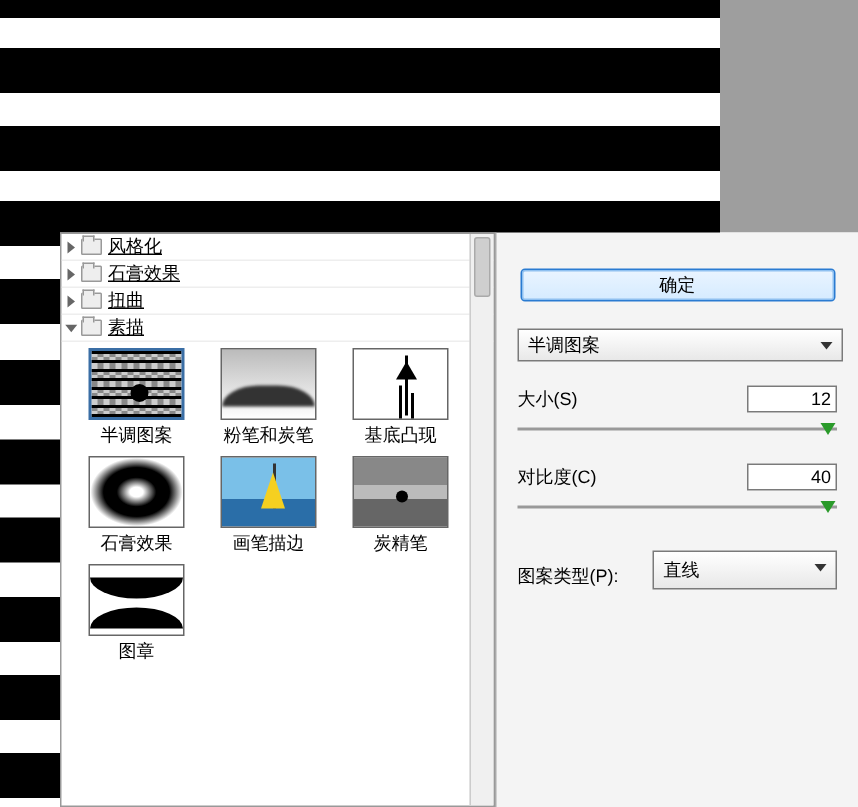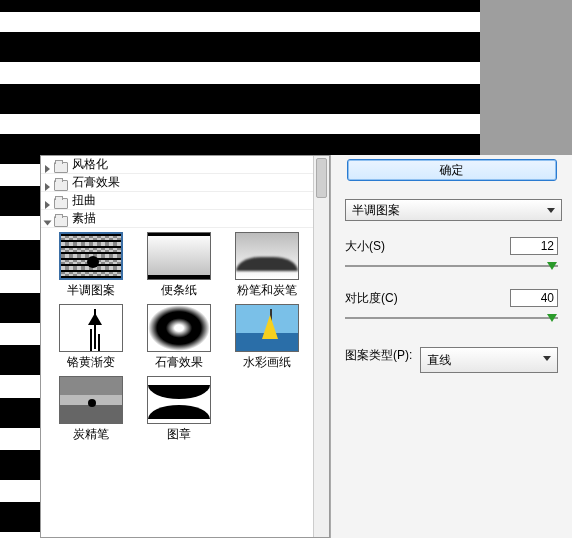--- a/index.html
+++ b/index.html
@@ -16,21 +16,21 @@
 .s8 { top: 345px; }
 .s9 { top: 398px; }
 .s10 { top: 450px; }
 .s11 { top: 502px; }
 .graycol { position: absolute; top: 0; left: 480px; right: 0; height: 155px; background: #9e9e9e; }
 
 .filter-panel { position: absolute; top: 155px; left: 40px; width: 290px; height: 383px; background: #fff; border: 1px solid #999; overflow: hidden; }
 .filter-panel .scrollbar { position: absolute; top: 0; right: 0; width: 16px; bottom: 0; background: #f0f0f0; border-left: 1px solid #ccc; }
 .filter-panel .scrollbar .thumb { position: absolute; top: 2px; left: 2px; right: 2px; height: 40px; background: #cfcfcf; border: 1px solid #aaa; border-radius: 2px; }
 
-.cat-row { height: 18px; display: flex; align-items: flex-end; gap: 4px; padding-left: 4px; border-bottom: 1px solid #eee; cursor: pointer; }
+.cat-row { height: 18px; display: flex; align-items: center; gap: 4px; padding-left: 4px; border-bottom: 1px solid #eee; cursor: pointer; text-decoration: underline; }
 .cat-row.open .tri { transform: rotate(90deg); }
 .tri { width: 0; height: 0; border-left: 5px solid #666; border-top: 4px solid transparent; border-bottom: 4px solid transparent; display: inline-block; }
 .folder-icon { width: 14px; height: 11px; background: #eee; border: 1px solid #999; border-radius: 1px; position: relative; }
 .folder-icon:before { content: ""; position: absolute; top: -3px; left: 0; width: 6px; height: 3px; background: #eee; border: 1px solid #999; border-bottom: none; }
 .cat-label { color: #000; }
 
 .thumb-grid { position: absolute; top: 74px; left: 6px; right: 18px; bottom: 0; display: grid; grid-template-columns: repeat(3, 1fr); grid-auto-rows: 72px; gap: 0; }
 .thumb-cell { display: flex; flex-direction: column; align-items: center; justify-content: flex-start; padding-top: 2px; }
 .thumb-box { width: 64px; height: 48px; border: 1px solid #666; background: #ddd; position: relative; overflow: hidden; }
 .thumb-cell.selected .thumb-box { border: 2px solid #3a6ea5; }
@@ -62,34 +62,34 @@
 .t-conte { background: linear-gradient(#888 0 40%, #bbb 40% 60%, #666 60%); }
 .t-conte:after { content:""; position:absolute; left:28px; top:22px; width:8px; height:8px; background:#000; border-radius:50%; }
 .t-stamp { background:#fff; }
 .t-stamp:before { content:""; position:absolute; left:0; right:0; top:8px; height:14px; background:#000; border-radius: 0 0 50% 50% / 0 0 100% 100%; }
 .t-stamp:after { content:""; position:absolute; left:0; right:0; bottom:4px; height:14px; background:#000; border-radius: 50% 50% 0 0 / 100% 100% 0 0; }
 
 .right-area { position: absolute; top: 155px; left: 330px; width: 242px; height: 383px; background: #f4f4f4; border-left: 1px solid #aaa; }
 .collapse-btn { position: absolute; top: 160px; left: 332px; width: 14px; height: 14px; border: 1px solid #888; border-radius: 50%; background:#fff; display:flex; align-items:center; justify-content:center; }
 .collapse-btn:before { content:""; display:block; width:0; height:0; border-left:4px solid transparent; border-right:4px solid transparent; border-bottom:5px solid #333; }
 
-.btn { display:block; margin: 0 auto 0; width: 210px; height: 22px; border: 1px solid #7a9cc6; border-radius: 3px; background: linear-gradient(#fff,#eaf2fb); cursor:pointer; text-align:center; line-height:20px; }
+.btn { display:block; margin: 20px auto 0; width: 210px; height: 22px; border: 1px solid #7a9cc6; border-radius: 3px; background: linear-gradient(#fff,#eaf2fb); cursor:pointer; text-align:center; line-height:20px; }
 .btn.ok { border: 1px solid #2a7bd1; box-shadow: 0 0 0 1px #8fc0f0 inset; background: linear-gradient(#eaf4ff,#d5ebff); }
 
 .dropdown { margin: 18px 10px 0 14px; height: 22px; border: 1px solid #7a7a7a; background: linear-gradient(#fff,#e8e8e8); display:flex; align-items:center; padding: 0 6px; position:relative; cursor:pointer; }
 .dropdown:after { content:""; position:absolute; right:6px; top:8px; width:0; height:0; border-left:4px solid transparent; border-right:4px solid transparent; border-top:5px solid #333; }
 
 .param-row { display:flex; align-items:center; margin: 16px 14px 0; gap: 10px; }
 .param-row .plabel { flex: 1; }
-.param-row .pvalue { width: 48px; height: 18px; border: 1px solid #7a7a7a; background:#fff; text-align:right; padding: 0 3px; line-height:16px; }
+.param-row .pvalue { width: 60px; height: 18px; border: 1px solid #7a7a7a; background:#fff; text-align:right; padding: 0 3px; line-height:16px; }
 .slider { margin: 4px 14px 0; height: 14px; position:relative; }
 .slider .track { position:absolute; left:0; right:0; top:6px; height:2px; background:#999; }
 .slider .handle { position:absolute; top:3px; width:0; height:0; border-left:5px solid transparent; border-right:5px solid transparent; border-top:8px solid #2a9a2a; }
 
-.type-row { display:flex; align-items:flex-start; margin: 22px 14px 16px; gap: 8px; }
+.type-row { display:flex; align-items:flex-end; margin: 22px 14px 16px; gap: 23px; }
 .type-row .dd-small { flex:1; height: 22px; border: 1px solid #7a7a7a; background: linear-gradient(#fff,#e8e8e8); display:flex; align-items:center; padding: 12px 6px; position:relative; cursor:pointer; }
 .type-row .dd-small:after { content:""; position:absolute; right:6px; top:8px; width:0; height:0; border-left:4px solid transparent; border-right:4px solid transparent; border-top:5px solid #333; }
 </style>
 </head>
 <body>
 
 <div class="bg">
   <div class="stripe s1"></div>
     <div class="stripe s2"></div>
     <div class="stripe s3"></div>
@@ -126,38 +126,34 @@
         <span class="folder-icon"></span>
         <span class="cat-label">素描</span>
       </div>
     </div>
   <div class="thumb-grid" id="thumb-grid">
       <div class="thumb-cell selected">
         <div class="thumb-box t-halftone"></div>
         <div class="thumb-label">半调图案</div>
       </div>
       <div class="thumb-cell">
-        <div class="thumb-box t-notepaper"></div>
-        <div class="thumb-label">便条纸</div>
-      </div>
-      <div class="thumb-cell">
         <div class="thumb-box t-chalk"></div>
         <div class="thumb-label">粉笔和炭笔</div>
       </div>
       <div class="thumb-cell">
         <div class="thumb-box t-bas"></div>
-        <div class="thumb-label">铬黄渐变</div>
+        <div class="thumb-label">基底凸现</div>
       </div>
       <div class="thumb-cell">
         <div class="thumb-box t-plaster"></div>
         <div class="thumb-label">石膏效果</div>
       </div>
       <div class="thumb-cell">
         <div class="thumb-box t-water"></div>
-        <div class="thumb-label">水彩画纸</div>
+        <div class="thumb-label">画笔描边</div>
       </div>
       <div class="thumb-cell">
         <div class="thumb-box t-conte"></div>
         <div class="thumb-label">炭精笔</div>
       </div>
       <div class="thumb-cell">
         <div class="thumb-box t-stamp"></div>
         <div class="thumb-label">图章</div>
       </div>
     </div>

